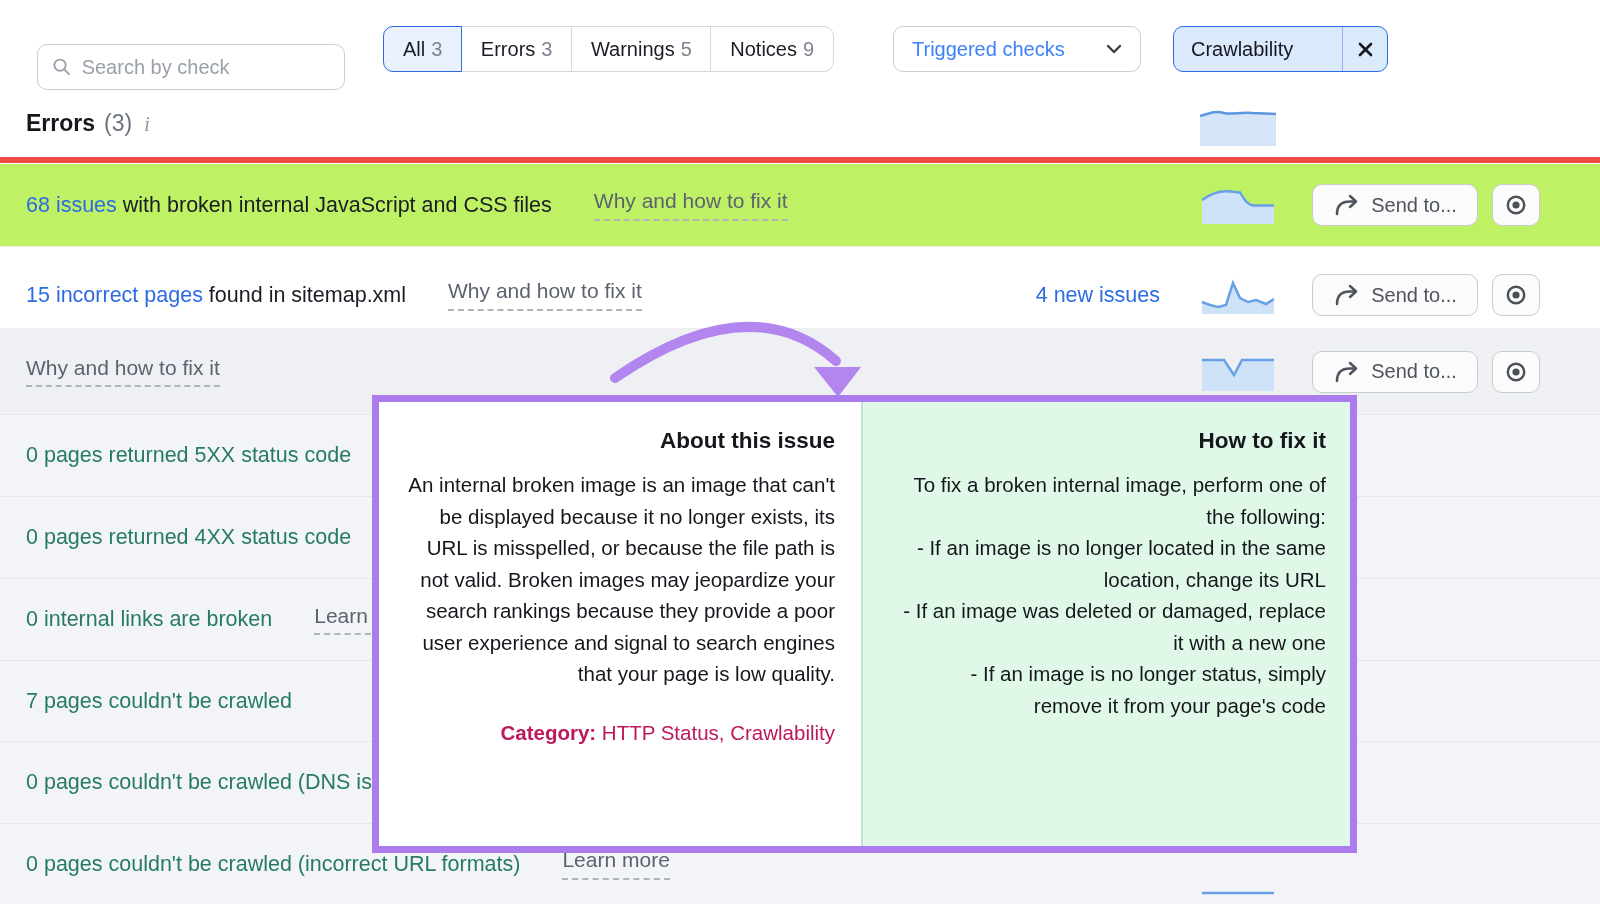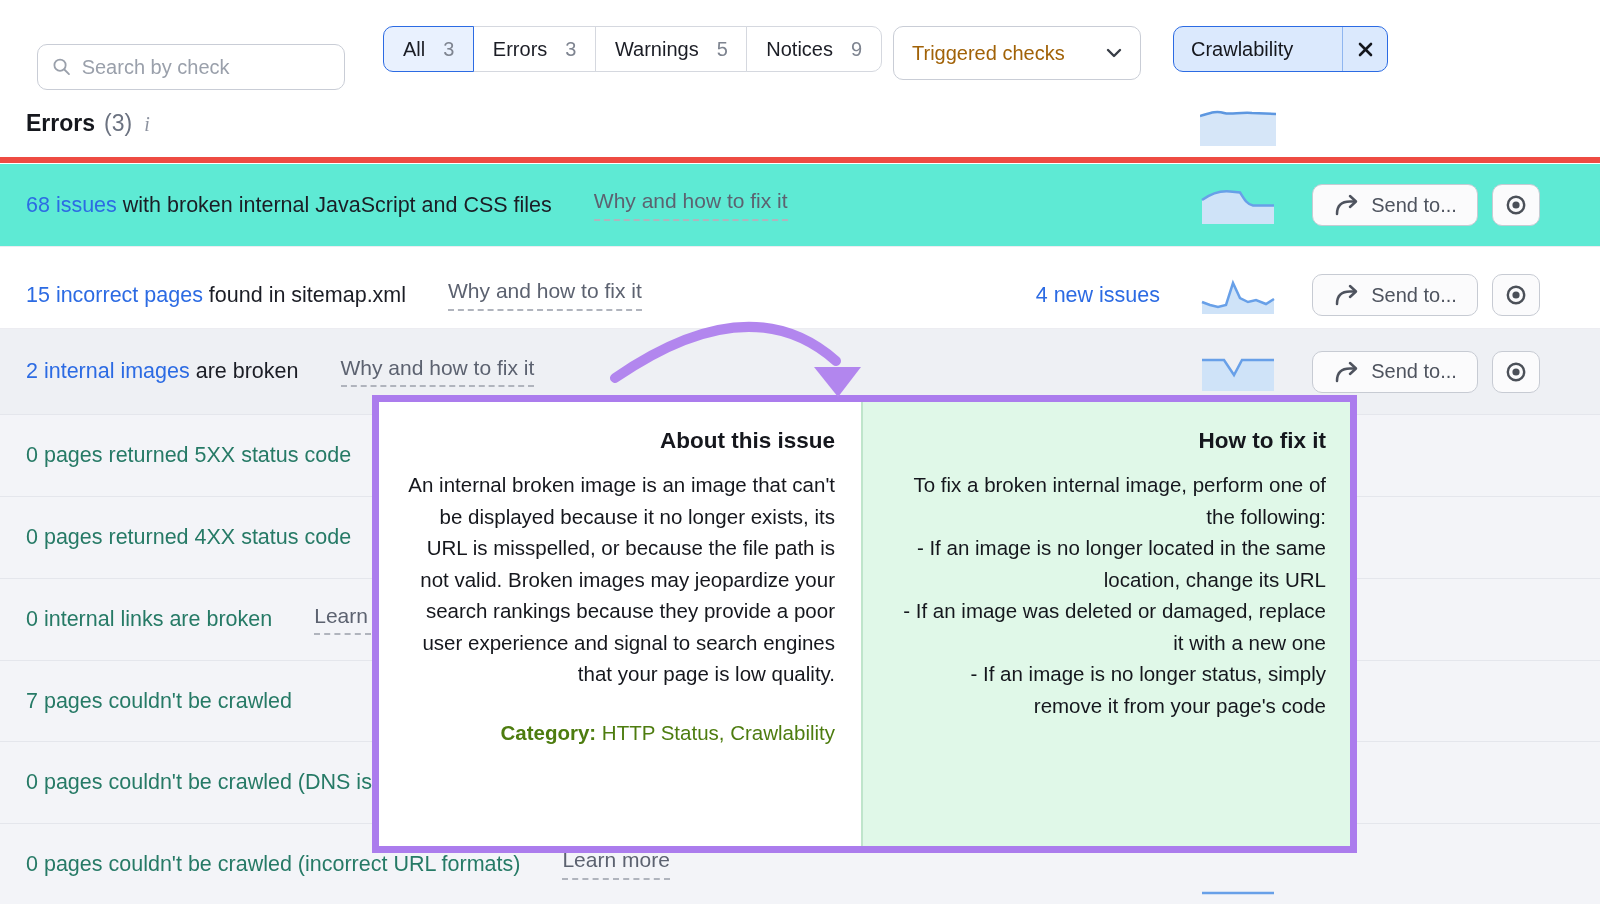--- a/index.html
+++ b/index.html
@@ -9,31 +9,31 @@
 
   
   .searchbox { position:absolute; left:37px; top:44px; width:308px; height:46px;
     border:1.5px solid #c9cdd6; border-radius:10px; display:flex; align-items:center;
     padding:0 14px; gap:10px; background:#fff; }
   .searchbox input { border:none; outline:none; font-size:20px; width:100%;
     font-family:"Liberation Sans", sans-serif; color:#1b1d25; background:transparent; }
   .searchbox input::placeholder { color:#9aa0ab; }
 
   .tabs { position:absolute; left:383px; top:26px; height:46px; display:flex; }
-  .tab { display:flex; align-items:center; gap:18px; padding:10px 19px; font-size:20px;
+  .tab { display:flex; align-items:center; gap:6px; padding:10px 19px; font-size:20px;
     border:1.5px solid #d5d8df; background:#fff; cursor:pointer; position:relative; }
   .tab + .tab { margin-left:-1.5px; }
   .tab:first-child { border-radius:10px 0 0 10px; }
   .tab:last-child { border-radius:0 10px 10px 0; }
   .tab .count { color:#7e8490; }
   .tab.selected { border-color:#2c6be3; background:#e9f1fe; z-index:2; }
 
-  .dropdown { position:absolute; left:893px; top:26px; width:248px; height:54px;
+  .dropdown { position:absolute; left:893px; top:26px; width:248px; height:46px;
     border:1.5px solid #c9cdd6; border-radius:10px; display:flex; align-items:center;
-    justify-content:space-between; padding:0 18px; font-size:20px; color:#a16207;
+    justify-content:space-between; padding:0 18px; font-size:20px; color:#3b82f6;
     background:#fff; cursor:pointer; }
 
   .chip { position:absolute; left:1173px; top:26px; height:46px; display:flex; align-items:stretch;
     border:1.5px solid #2c6be3; border-radius:10px; background:#dbe9fd; overflow:hidden;gap:32px; }
   .chip-label { display:flex; align-items:center; padding:0 17px; font-size:20px; color:#15171d; }
   .chip-x { display:flex; align-items:center; justify-content:center; width:45px;
     border-left:1.5px solid #8fb6f0; cursor:pointer; }
 
   
   .section-title { position:absolute; left:26px; top:110px; font-size:23px; display:flex;
@@ -61,38 +61,38 @@
     color:#2c6be3; font-size:21.5px; }
   .spark { position:absolute; left:1200px; top:50%; transform:translateY(-50%); }
   .sendbtn { position:absolute; left:1312px; top:50%; transform:translateY(-50%);
     width:166px; height:42px; border:1.5px solid #c7cbd3; border-radius:10px; background:#fbfbfc;
     display:flex; align-items:center; justify-content:center; gap:11px; font-size:20px;
     color:#4e535e; cursor:pointer; }
   .eyebtn { position:absolute; left:1492px; top:50%; transform:translateY(-50%);
     width:48px; height:42px; border:1.5px solid #c7cbd3; border-radius:10px; background:#fbfbfc;
     display:flex; align-items:center; justify-content:center; cursor:pointer; }
 
-  .r1 { top:164px; height:82px; background:#5eead4;align-items:center; }
+  .r1 { top:164px; height:82px; background:#bef264;align-items:center; }
   .r2 { top:246px; height:97px; background:#fff; }
   .r3 { top:328px; height:86px; }
   .r4 { top:414px; height:82px; }
   .r5 { top:496px; height:82px; }
   .r6 { top:578px; height:82px; }
   .r7 { top:660px; height:81px; }
   .r8 { top:741px; height:82px; }
   .r9 { top:823px; height:81px; }
 
   
   .popup { position:absolute; left:372px; top:395px; width:985px; height:458px;
     border:7px solid #ab7ced; background:#fff; display:flex; z-index:5;text-align:right; }
   .popup-left { width:482px; padding:26px 26px 0 27px; background:#fff; }
   .popup-right { flex:1; background:#e0f8e8; border-left:2px solid #bfe5cb; padding:26px 24px 0 40px; }
   .popup h3 { font-size:22.5px; font-weight:bold; color:#15171d; margin-bottom:15px; }
   .popup p, .popup .fixline { font-size:20.5px; line-height:31.5px; color:#15171d; }
-  .category { margin-top:27px; font-size:20.5px; line-height:31.5px; color:#4d7c0f; }
+  .category { margin-top:27px; font-size:20.5px; line-height:31.5px; color:#be185d; }
   .category .cl { font-weight:bold; }
 
   .arrow-overlay { position:absolute; left:580px; top:283px; z-index:6; pointer-events:none; }
 </style>
 </head>
 <body>
 
 <div class="canvas">
 
   <div class="searchbox">
@@ -191,21 +191,20 @@
     </div>
     <div class="eyebtn">
       <svg width="24" height="24" viewBox="0 0 24 24">
         <circle cx="12" cy="12" r="8.2" fill="none" stroke="#4b5058" stroke-width="2.4"></circle>
         <circle cx="12" cy="12" r="3.6" fill="#4b5058"></circle>
       </svg>
     </div>
   </div>
 
   <div class="row r3 hl divider-top">
-    <span class="maintext"><span class="link">2 internal images</span><span> are broken</span></span>
     <span class="action">Why and how to fix it</span>
     <svg class="spark" width="76" height="42" viewBox="0 0 76 42">
       <path d="M2,9 L24,9 L34,24 L42,9 L74,9 L74,40 L2,40 Z" fill="#cfe3f8"></path>
       <path d="M2,9 L24,9 L34,24 L42,9 L74,9" fill="none" stroke="#68a0e8" stroke-width="2.5"></path>
     </svg>
     <div class="sendbtn">
       <svg width="27" height="22" viewBox="0 0 27 22">
         <path d="M4,20 C4,11 9,7.5 17,7.5 L22,7.5" fill="none" stroke="#4e535e" stroke-width="2.5" stroke-linecap="round"></path>
         <polyline points="17,2 23,7.5 17,13" fill="none" stroke="#4e535e" stroke-width="2.5" stroke-linecap="round" stroke-linejoin="round"></polyline>
       </svg>

